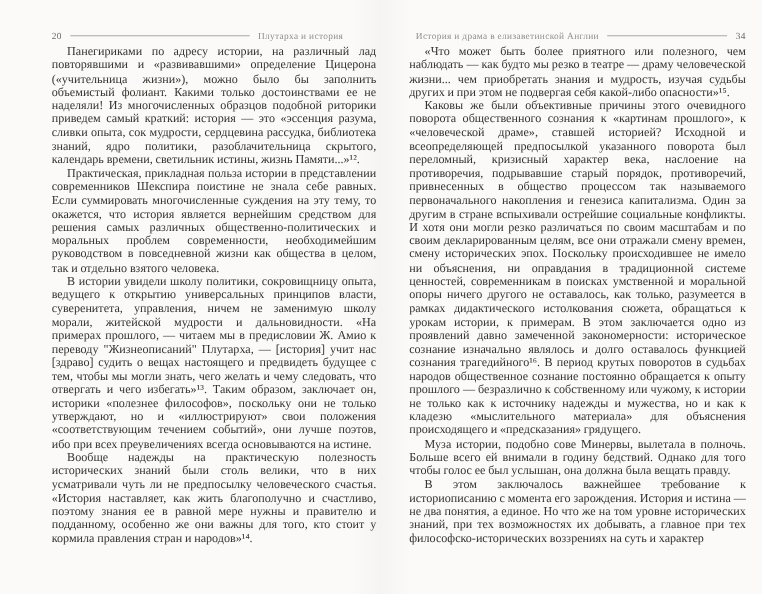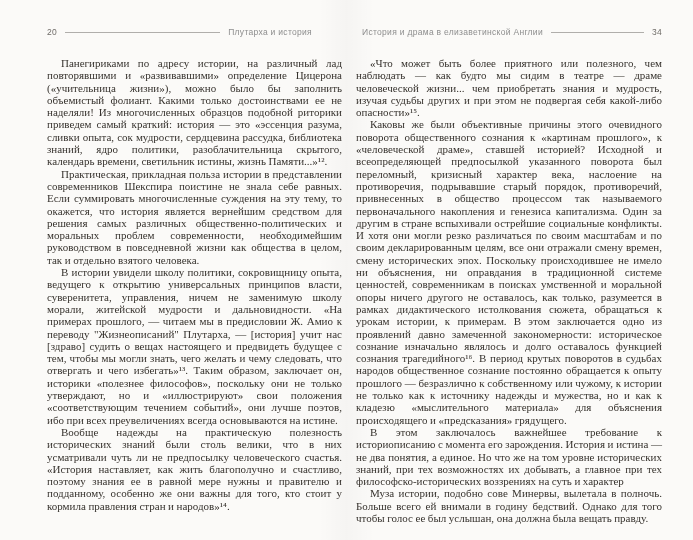--- a/index.html
+++ b/index.html
@@ -15,27 +15,27 @@
     font-family:"Liberation Serif","DejaVu Serif",serif;
   }
   .spread{
     position:relative;width:693px;height:540px;
     background:
       linear-gradient(90deg, rgba(0,0,0,0) 46%, rgba(0,0,0,0.025) 50%, rgba(0,0,0,0) 54%),
       var(--paper);
   }
   .page{position:absolute;top:27px;}
   .page-left{left:47px;width:295px;}
-  .page-right{left:356px;width:306px;}
+  .page-right{left:372px;width:306px;}
   .page-header{
     display:flex;align-items:center;gap:6px;
-    font-family:Liberation Sans, sans-serif;
+    font-family:Liberation Serif, serif;
     font-size:8.5px;letter-spacing:0.3px;
     color:var(--header_text);
-    margin-bottom:20px;
+    margin-bottom:4px;
   }
   .page-left .page-header{padding-right:30px;}
   .page-right .page-header{padding-left:6px;}
   .header-rule{flex:1 1 auto;height:1px;background:var(--rule);margin:0 2px;}
   .page-number{color:#6f6c68;}
   .page-body p{
     font-size:11px;line-height:12.3px;
     color:var(--text);
     text-align:justify;
     text-indent:14px;
@@ -63,20 +63,20 @@
     </div>
   </section>
 
   <section class="page page-right">
     <header class="page-header">
       <span class="running-title">История и драма в елизаветинской Англии</span>
       <span class="header-rule"></span>
       <span class="page-number">34</span>
     </header>
     <div class="page-body">
-      <p>«Что может быть более приятного или полезного, чем наблюдать — как будто мы сидим в театре — драме человеческой жизни... чем приобретать знания и мудрость, изучая судьбы других и при этом не подвергая себя какой-либо опасности»¹⁵.</p>
+      <p>«Что может быть более приятного или полезного, чем наблюдать — как будто мы резко в театре — драму человеческой жизни... чем приобретать знания и мудрость, изучая судьбы других и при этом не подвергая себя какой-либо опасности»¹⁵.</p>
       <p>Каковы же были объективные причины этого очевидного поворота общественного сознания к «картинам прошлого», к «человеческой драме», ставшей историей? Исходной и всеопределяющей предпосылкой указанного поворота был переломный, кризисный характер века, наслоение на противоречия, подрывавшие старый порядок, противоречий, привнесенных в общество процессом так называемого первоначального накопления и генезиса капитализма. Один за другим в стране вспыхивали острейшие социальные конфликты. И хотя они могли резко различаться по своим масштабам и по своим декларированным целям, все они отражали смену времен, смену исторических эпох. Поскольку происходившее не имело ни объяснения, ни оправдания в традиционной системе ценностей, современникам в поисках умственной и моральной опоры ничего другого не оставалось, как только, разумеется в рамках дидактического истолкования сюжета, обращаться к урокам истории, к примерам. В этом заключается одно из проявлений давно замеченной закономерности: историческое сознание изначально являлось и долго оставалось функцией сознания трагедийного¹⁶. В период крутых поворотов в судьбах народов общественное сознание постоянно обращается к опыту прошлого — безразлично к собственному или чужому, к истории не только как к источнику надежды и мужества, но и как к кладезю «мыслительного материала» для объяснения происходящего и «предсказания» грядущего.</p>
+      <p>Муза истории, подобно сове Минервы, вылетала в полночь. Больше всего ей внимали в годину бедствий. Однако для того чтобы голос ее был услышан, она должна была вещать правду.</p>
       <p>В этом заключалось важнейшее требование к историописанию с момента его зарождения. История и истина — не два понятия, а единое. Но что же на том уровне исторических знаний, при тех возможностях их добывать, а главное при тех философско-исторических воззрениях на суть и характер</p>
-      <p>Муза истории, подобно сове Минервы, вылетала в полночь. Больше всего ей внимали в годину бедствий. Однако для того чтобы голос ее был услышан, она должна была вещать правду.</p>
     </div>
   </section>
 
 </div>
 
 </body></html>

